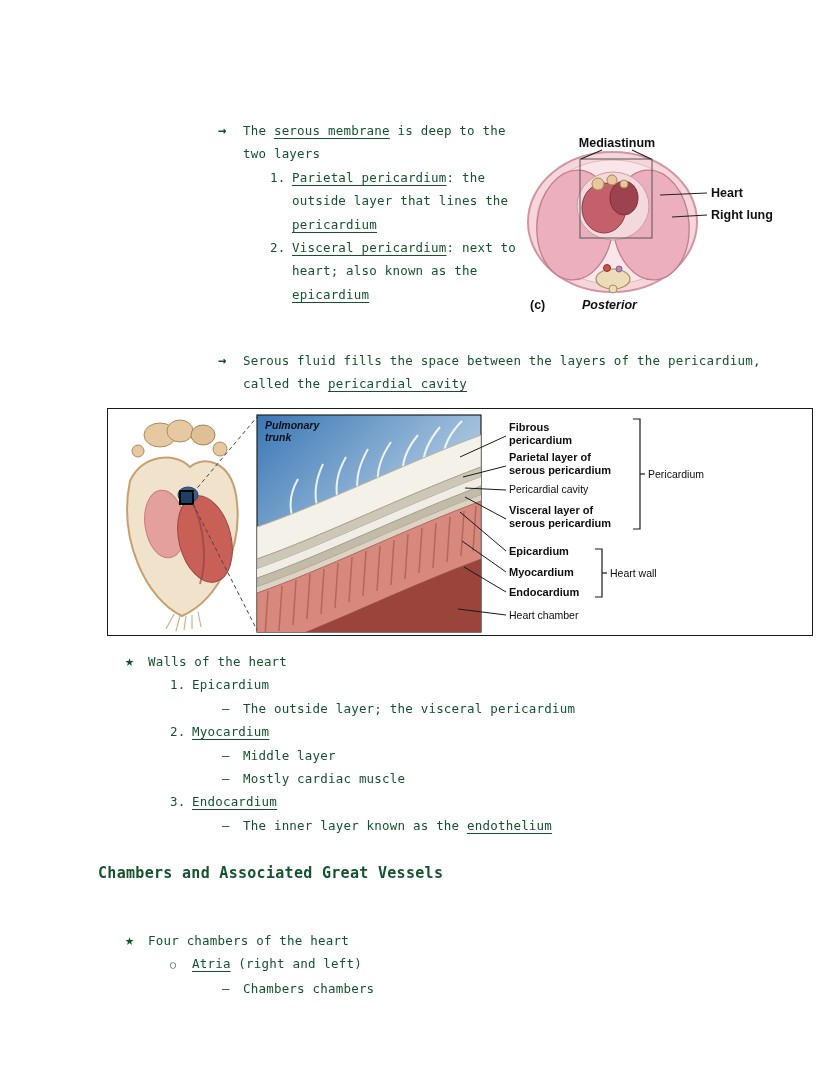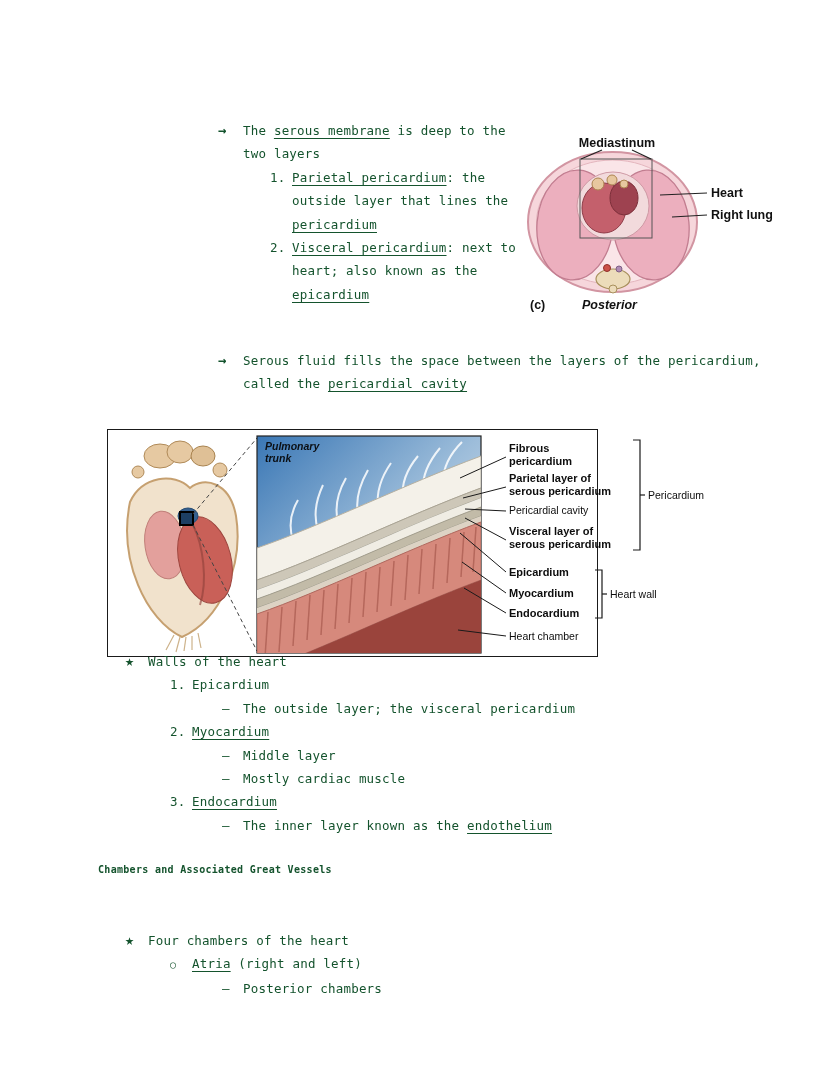--- a/index.html
+++ b/index.html
@@ -11,24 +11,24 @@
   .mk-arrow  { display:inline-block; width:25px; font-size:14px; font-weight:bold; }
   .mk-star   { display:inline-block; width:23px; font-size:15px; }
   .mk-circle { display:inline-block; width:22px; font-size:10px; }
   .mk-num    { display:inline-block; width:22px; }
   .mk-dash   { display:inline-block; width:21px; }
   .ind-text    { padding-left:25px; }
   .ind-num     { padding-left:52px; }
   .ind-numtext { padding-left:74px; }
   .w-item { padding-left:45px; }
   .w-sub  { padding-left:97px; }
-  .heading { position:absolute; font-weight:bold; font-size:10px; letter-spacing:0.3px; }
+  .heading { position:absolute; font-weight:bold; font-size:15px; letter-spacing:0.3px; }
   .fig { position:absolute; }
   #fig1 { left:520px; top:128px; width:302px; height:190px; }
-  #fig2 { left:107px; top:408px; width:491px; height:228px; border:1.6px solid #1a1a1a; background:#fff;margin-top:21px; }
+  #fig2 { left:107px; top:408px; width:706px; height:228px; border:1.6px solid #1a1a1a; background:#fff; }
   svg { display:block; }
   .f1lbl { font:bold 12.5px "Liberation Sans", sans-serif; fill:#111; }
   .f1cap { font:italic bold 12.5px "Liberation Sans", sans-serif; fill:#111; }
   .ln  { stroke:#222; stroke-width:1.2; fill:none; }
   .lb  { font:bold 11px "Liberation Sans", sans-serif; fill:#0d0d0d; }
   .lr  { font:10.5px "Liberation Sans", sans-serif; fill:#0d0d0d; }
   .lbi { font:italic bold 10.5px "Liberation Sans", sans-serif; fill:#0b0f14; }
   .ldr { stroke:#1a1a1a; stroke-width:1; fill:none; }
   .brk { stroke:#1a1a1a; stroke-width:1.2; fill:none; }
 </style>
@@ -222,17 +222,17 @@
   <div class="heading" style="left:98px; top:864px;">Chambers and Associated Great Vessels</div>
 
   <div class="note" style="left:125px; top:888px;margin-top:41px;">
     <div>
       <span class="mk-star">★</span><span>Four chambers of the heart</span>
     </div>
     <div class="w-item">
       <span class="mk-circle">○</span><span class="u">Atria</span><span> (right and left)</span>
     </div>
     <div class="w-sub">
-      <span class="mk-dash">–</span><span>Posterior chambers</span>
+      <span class="mk-dash">–</span><span>Chambers chambers</span>
     </div>
   </div>
 
 </div>
 
 </body></html>

